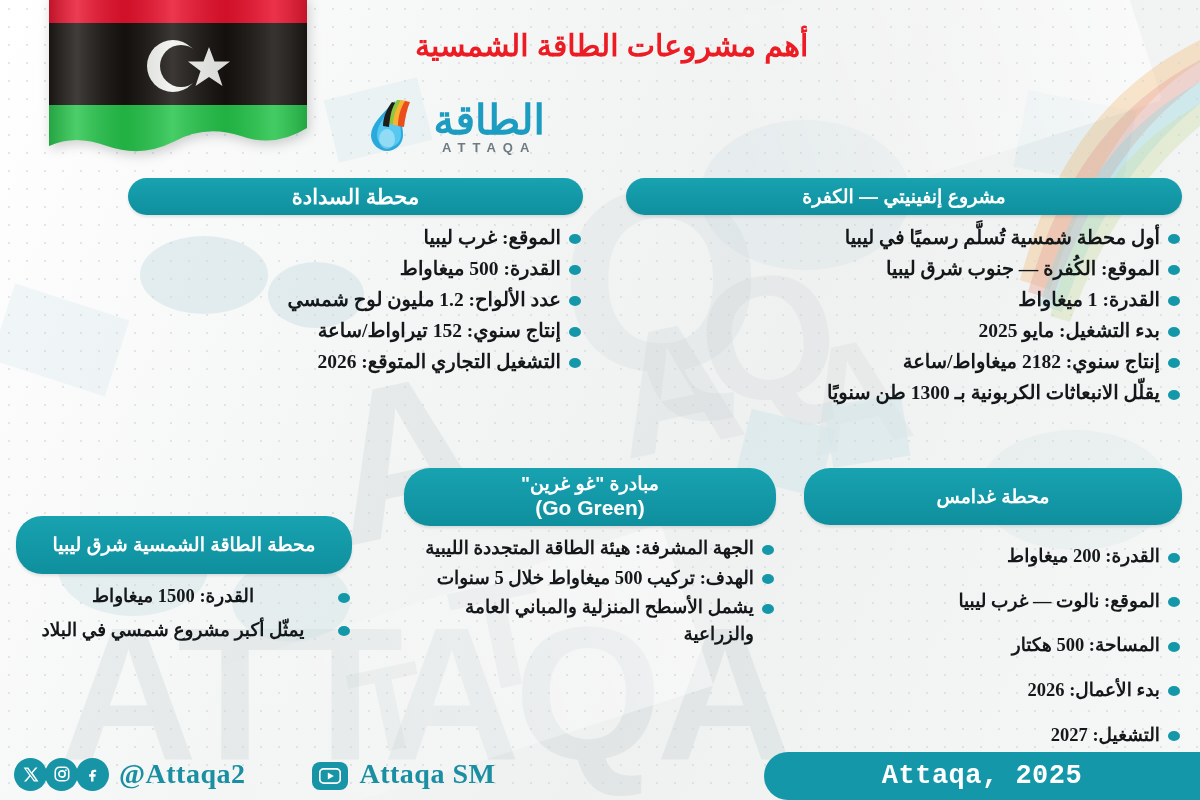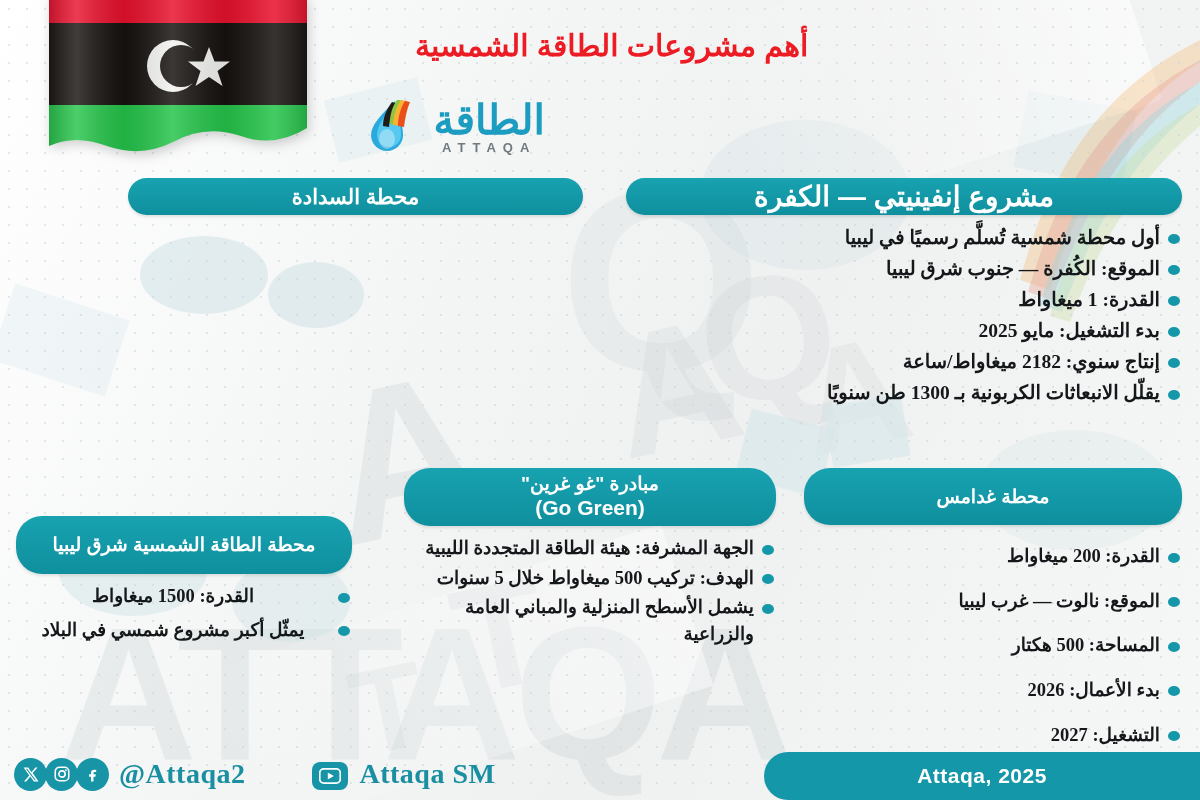--- a/index.html
+++ b/index.html
@@ -125,21 +125,21 @@
   }
   .bullets li::before{
     content:"";
     position:absolute;right:2px;top:.52em;
     width:12px;height:10px;border-radius:50%;
     background:#1497a8;
   }
 
   
   #card-kufra     {right:18px;  top:178px; width:556px;}
-  #card-kufra .card-head{font-size:28px;height:37px;}
+  #card-kufra .card-head{font-size:19px;height:37px;}
   #card-kufra .bullets li{font-size:19.5px;}
 
   #card-sadada    {left:128px;  top:178px; width:455px;}
   #card-sadada .card-head{font-size:21px;height:37px;}
   #card-sadada .bullets li{font-size:19.5px;}
 
   #card-ghadames  {right:18px;  top:468px; width:378px;}
   #card-ghadames .card-head{font-size:19px;height:57px;}
   #card-ghadames .bullets li{font-size:18.5px;margin-top:18px;}
 
@@ -168,21 +168,21 @@
   }
   #yt-group{display:flex;align-items:flex-end;margin-left:66px;}
   #yt-badge{
     width:36px;height:28px;border-radius:8px;background:#1794a6;
     display:flex;align-items:center;justify-content:center;
   }
   #footer-badge{
     position:absolute;right:0;top:752px;width:436px;height:48px;
     background:#1497a8;border-top-left-radius:26px;border-bottom-left-radius:26px;
     display:flex;align-items:center;justify-content:center;
-    color:#ffffff;font-family:Liberation Sans, sans-serif;font-weight:700;font-size:21px;
+    color:#ffffff;font-family:Liberation Mono, monospace;font-weight:700;font-size:27px;
     direction:ltr;letter-spacing:.5px;
   }
 </style>
 </head>
 <body>
 
 <div id="bg-base"></div>
 
 <div id="blob5" class="blob"></div>
 <div id="blob6" class="blob"></div>
@@ -275,20 +275,27 @@
     <li>الموقع: الكُفرة — جنوب شرق ليبيا</li>
     <li>القدرة:  1 ميغاواط</li>
     <li>بدء التشغيل: مايو  2025</li>
     <li>إنتاج سنوي:  2182 ميغاواط/ساعة</li>
     <li>يقلّل الانبعاثات الكربونية بـ 1300 طن سنويًا</li>
   </ul>
 </div>
 
 <div class="card" id="card-sadada">
   <div class="card-head">محطة السدادة</div>
+  <ul class="bullets">
+    <li>الموقع:  غرب ليبيا</li>
+    <li>القدرة:  500 ميغاواط</li>
+    <li>عدد الألواح: 1.2 مليون لوح شمسي</li>
+    <li>إنتاج سنوي: 152 تيراواط/ساعة</li>
+    <li>التشغيل التجاري المتوقع: 2026</li>
+  </ul>
 </div>
 
 <div class="card" id="card-ghadames">
   <div class="card-head">محطة غدامس</div>
   <ul class="bullets">
     <li>القدرة: 200 ميغاواط</li>
     <li>الموقع: نالوت — غرب ليبيا</li>
     <li>المساحة: 500 هكتار</li>
     <li>بدء الأعمال: 2026</li>
     <li>التشغيل: 2027</li>

